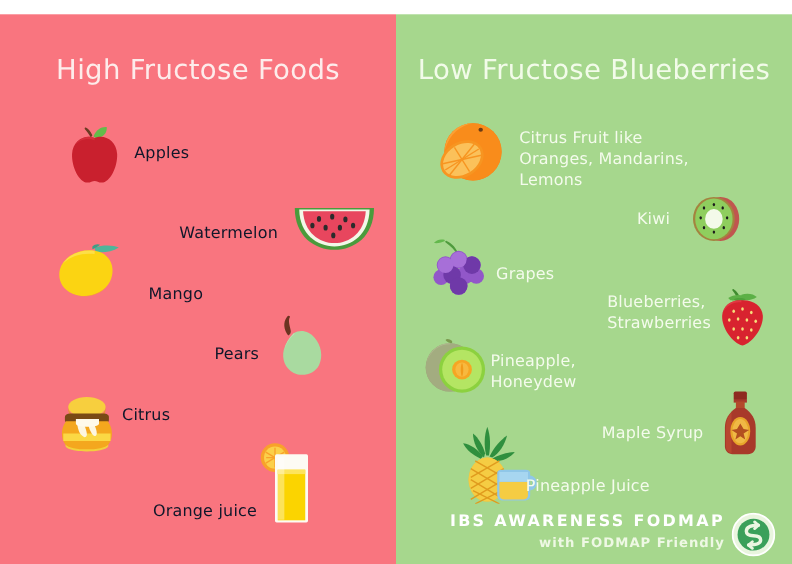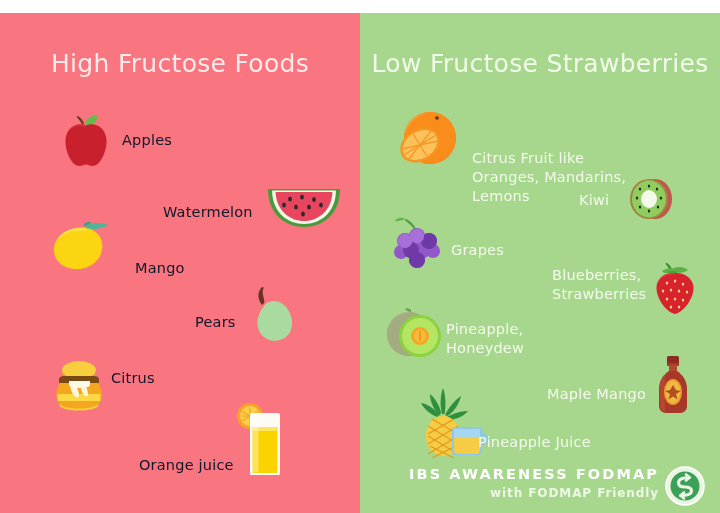--- a/index.html
+++ b/index.html
@@ -177,41 +177,41 @@
         <rect x="18" y="12" width="30" height="62" rx="1.5" fill="#fdfbf4"></rect>
         <rect x="20.5" y="26" width="25" height="46" fill="#fbd400"></rect>
         <rect x="20.5" y="26" width="25" height="4" fill="#fde45c"></rect>
         <rect x="20.5" y="14.5" width="6" height="57" fill="#ffffff" opacity="0.35"></rect>
       </svg>
     </div>
     <div class="item-label" style="left:139px; top:443px;">Orange juice</div>
   </div>
 
   <div class="panel" id="panel-right">
-    <div class="panel-title">Low Fructose Strawberries</div>
+    <div class="panel-title">Low Fructose Blueberries</div>
 
     <div class="icon" style="left:36px; top:92px;">
       <svg width="64" height="64" viewBox="0 0 64 64">
         <circle cx="34" cy="33" r="26" fill="#f57f17"></circle>
         <circle cx="34" cy="33" r="26" fill="#f98c1b"></circle>
         <path d="M34 7 C20 7 9 18 8.6 31 C13 16 23 9 34 7 Z" fill="#fba43a" opacity="0.85"></path>
         <ellipse cx="41" cy="13" rx="2" ry="1.8" fill="#6b3b14"></ellipse>
         <g transform="rotate(-32 24 40)">
           <ellipse cx="24" cy="40" rx="21" ry="16" fill="#f79521"></ellipse>
           <ellipse cx="24" cy="40" rx="18.5" ry="13.5" fill="#fbc15a"></ellipse>
           <g stroke="#f79521" stroke-width="1.3" fill="none">
             <line x1="24" y1="27" x2="24" y2="53"></line>
             <line x1="7" y1="34" x2="41" y2="46"></line>
             <line x1="7" y1="46" x2="41" y2="34"></line>
             <line x1="6" y1="40" x2="42" y2="40"></line>
           </g>
         </g>
       </svg>
     </div>
-    <div class="item-label" style="left:112px; top:104px;margin-top:32px;">Citrus Fruit like
+    <div class="item-label" style="left:112px; top:104px;">Citrus Fruit like
 Oranges, Mandarins,
 Lemons</div>
 
     <div class="icon" style="left:266px; top:160px;">
       <svg width="52" height="52" viewBox="0 0 52 52">
         <ellipse cx="29" cy="26" rx="17" ry="20" fill="#c0564f"></ellipse>
         <ellipse cx="23" cy="26" rx="19" ry="20" fill="#a4833f"></ellipse>
         <ellipse cx="23" cy="26" rx="17" ry="18.5" fill="#8fce5e"></ellipse>
         <ellipse cx="23" cy="26" rx="8" ry="9" fill="#f3fae9"></ellipse>
         <g fill="#1d1d1d">
@@ -303,21 +303,21 @@
         <rect x="17" y="2" width="12" height="8" rx="1.5" fill="#8e2a20"></rect>
         <rect x="17" y="9" width="12" height="3" fill="#a5392b"></rect>
         <rect x="19" y="11" width="8" height="8" fill="#b34a2b"></rect>
         <path d="M19 17 C13 21 9 27 9 35 L9 52 C9 56 12 59 16 59 L30 59 C34 59 37 56 37 52 L37 35 C37 27 33 21 27 17 Z" fill="#a8392a"></path>
         <path d="M19 17 C13.5 21 10 27 10 35 L10 52 C10 55.5 12 57.5 15 58 L15 20 Z" fill="#c45233" opacity="0.55"></path>
         <ellipse cx="23" cy="38" rx="9" ry="13" fill="#e8a42a"></ellipse>
         <ellipse cx="23" cy="38" rx="7.2" ry="11" fill="#f0b945"></ellipse>
         <path d="M23 31 L26 36 L31 37 L26 40 L27.5 45.5 L23 42.5 L18.5 45.5 L20 40 L15 37 L20 36 Z" fill="#b3501f"></path>
       </svg>
     </div>
-    <div class="item-label" style="left:187px; top:372px;">Maple Mango</div>
+    <div class="item-label" style="left:187px; top:372px;">Maple Syrup</div>
 
     <div class="icon" style="left:56px; top:373px;">
       <svg width="74" height="72" viewBox="0 0 74 72">
         <g fill="#2f8f3e">
           <path d="M24 30 C18 24 14 16 14 8 C19 12 23 19 25 26 Z"></path>
           <path d="M26 28 C24 20 24 10 27 2 C30 10 30 20 28.5 28 Z"></path>
           <path d="M29 29 C33 21 39 14 45 10 C43 18 38 26 31.5 30 Z"></path>
           <path d="M21 31 C14 28 8 23 5 17 C12 18 19 23 23 29 Z"></path>
           <path d="M31 31 C38 27 46 25 52 25 C47 31 39 34 32.5 33 Z"></path>
         </g>

